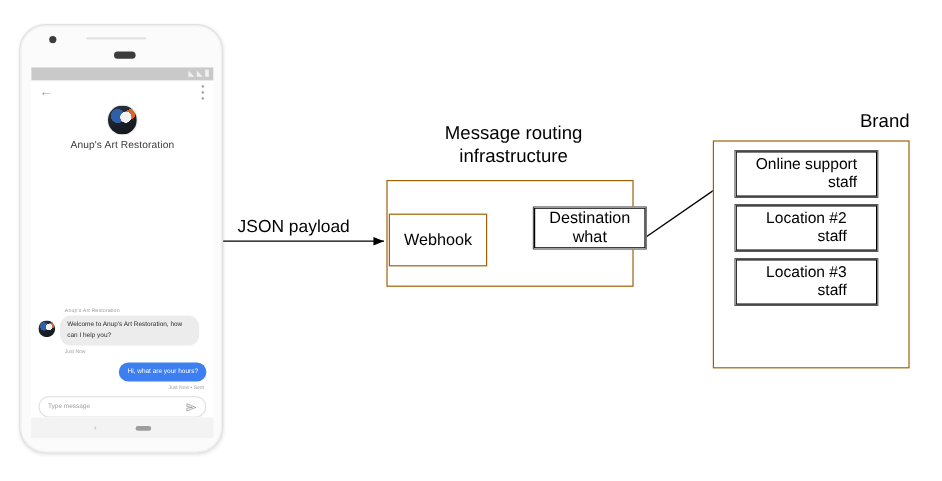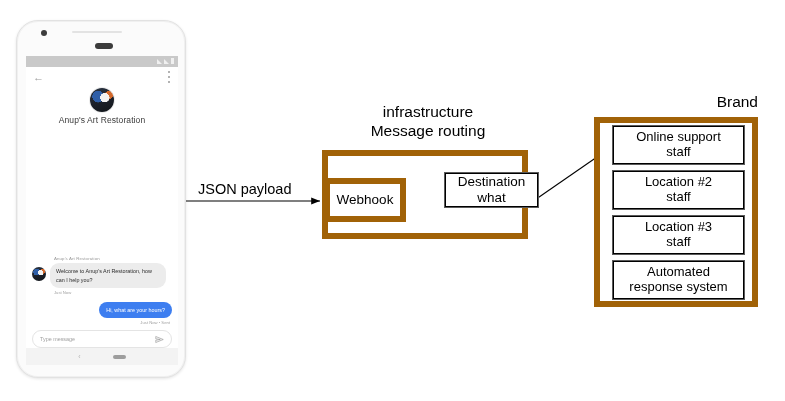--- a/index.html
+++ b/index.html
@@ -262,21 +262,21 @@
   .diag-label {
     position: absolute;
     font-size: 15.5px;
     color: #000;
     white-space: nowrap;
   }
   .box {
     position: absolute;
     box-sizing: border-box;
     background: #ffffff;
-    border: 6px solid #a16207;
+    border: 1px solid #a16207;
     display: flex;
     align-items: center;
     justify-content: center;
     text-align: center;
     font-size: 13.5px;
     line-height: 1.15;
     color: #000;
   }
   .box.thick {
     border: 1px solid #5a5a5a;
@@ -301,23 +301,24 @@
     height: 36px;
   }
   .brand-outer {
     left: 594px;
     top: 117px;
     width: 164px;
     height: 190px;
   }
   .brand-item {
     left: 612px;
-    width: 133px;
+    width: 120px;
     height: 40px;
     font-size: 13px;
+    text-align: right;
   }
   .bi-0 { top: 125px; }
   .bi-1 { top: 170px; }
   .bi-2 { top: 215px; }
   .bi-3 { top: 260px; }
 
   .mri-title {
     left: 358px;
     top: 102px;
     width: 140px;
@@ -420,22 +421,22 @@
     <line x1="186" y1="201" x2="320" y2="201" stroke="#000" stroke-width="1.1" marker-end="url(#ah)"></line>
 
     <line x1="407" y1="200" x2="430" y2="200" stroke="#000" stroke-width="1.1" marker-end="url(#ah)"></line>
 
     <line x1="529" y1="204" x2="610" y2="148" stroke="#000" stroke-width="1.1" marker-end="url(#ah)"></line>
   </svg>
 
   <div class="diag-label json-label">JSON payload</div>
 
   <div class="diag-label mri-title">
+    <div>Message routing</div>
     <div>infrastructure</div>
-    <div>Message routing</div>
   </div>
 
   <div class="diag-label brand-title">Brand</div>
 
   <div class="box mri-outer"></div>
 
   <div class="box webhook">
     <span>Webhook</span>
   </div>
 
@@ -462,20 +463,14 @@
     </div>
   </div>
 
   <div class="box thick brand-item bi-2">
     <div>
       <div>Location #3</div>
       <div>staff</div>
     </div>
   </div>
 
-  <div class="box thick brand-item bi-3">
-    <div>
-      <div>Automated</div>
-      <div>response system</div>
-    </div>
-  </div>
 
 </div>
 
 </body></html>

